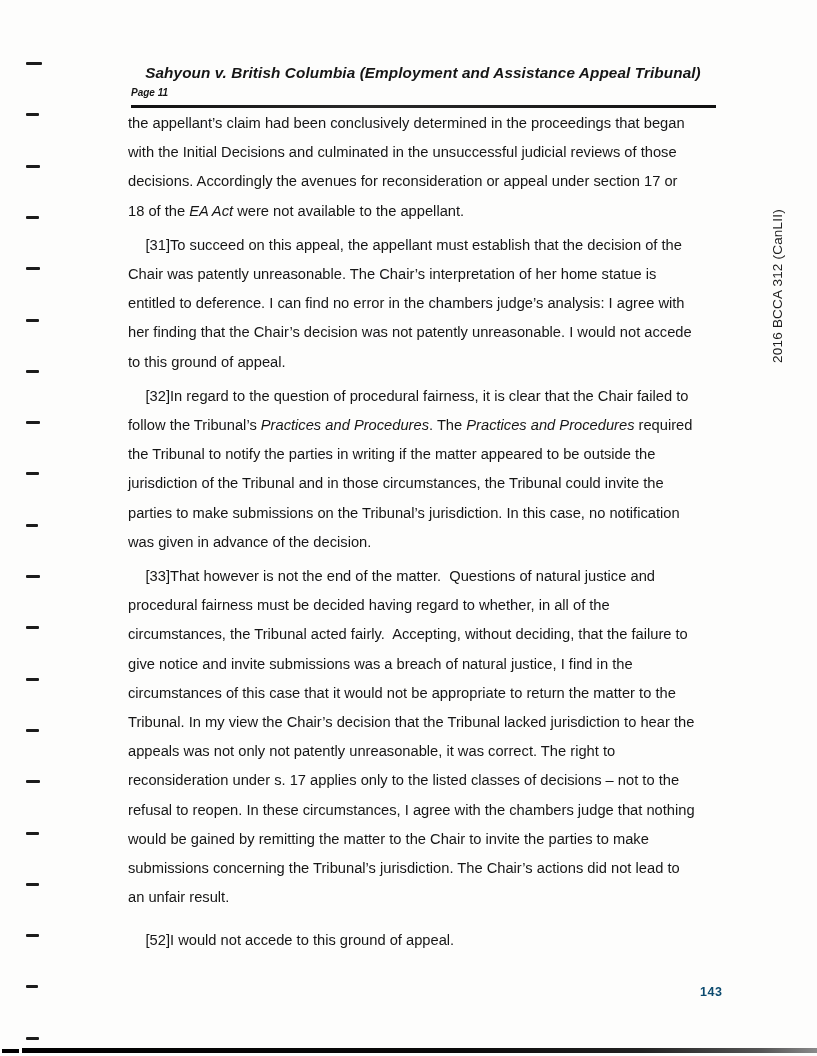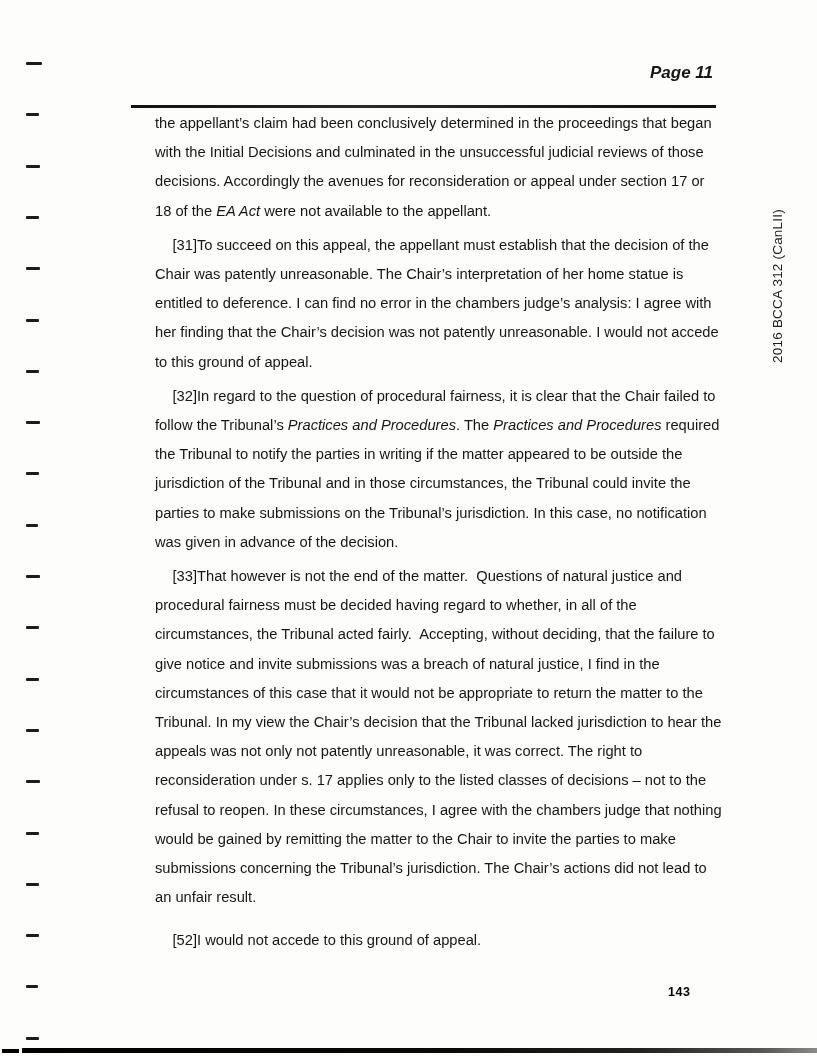--- a/index.html
+++ b/index.html
@@ -38,40 +38,40 @@
   .case-title {
     text-align: center;
     font-size: 15.3px;
     font-weight: bold;
     font-style: italic;
     letter-spacing: 0.1px;
     line-height: 20px;
     white-space: nowrap;
   }
   .page-label {
-    text-align: right;
-    font-size: 17px;
+    text-align: left;
+    font-size: 10px;
     font-weight: bold;
     font-style: italic;
     line-height: 19px;
     padding-right: 2px;
   }
   .header-rule {
     position: absolute;
     left: 131px;
     top: 105px;
     width: 585px;
     height: 3px;
     background: linear-gradient(to right, #111 0%, #2a2a2a 40%, #111 100%);
   }
 
   
   .judgment-body {
     position: absolute;
-    left: 155px;
+    left: 128px;
     top: 109px;
     width: 568px;
     font-size: 14.7px;
     line-height: 29.2px;
   }
   .para {
     margin: 0 0 5px 0;
   }
   .para:last-child {
     margin-top: 14px;
@@ -93,26 +93,26 @@
     transform: translate(-50%, -50%) rotate(-90deg);
     white-space: nowrap;
     font-size: 13.5px;
     color: #1d1d1d;
     letter-spacing: 0.2px;
   }
 
   
   .page-stamp {
     position: absolute;
-    left: 668px;
+    left: 700px;
     top: 985px;
     font-size: 12.5px;
     font-weight: bold;
     letter-spacing: 0.6px;
-    color: #000000;
+    color: #0c4a6e;
   }
 
   
   .scan-edge-bar {
     position: absolute;
     left: 22px;
     top: 1048px;
     width: 795px;
     height: 4.5px;
     background: linear-gradient(to right, #000 0%, #0a0a0a 55%, #222 78%, #555 93%, #8a8a8a 100%);
@@ -148,20 +148,21 @@
       <div class="margin-mark" style="top: 729px; width: 13px;"></div>
       <div class="margin-mark" style="top: 780px; width: 14px;"></div>
       <div class="margin-mark" style="top: 832px; width: 13px;"></div>
       <div class="margin-mark" style="top: 883px; width: 13px;"></div>
       <div class="margin-mark" style="top: 934px; width: 13px;"></div>
       <div class="margin-mark" style="top: 985px; width: 12px;"></div>
       <div class="margin-mark" style="top: 1037px; width: 13px;"></div>
     </div>
 
   <div class="header-block">
+    <div class="case-title">Sahyoun v. British Columbia (Employment and Assistance Appeal Tribunal)</div>
     <div class="page-label">Page 11</div>
   </div>
   <div class="header-rule"></div>
 
   <div class="judgment-body" id="judgment-body">
       <p class="para"><span class="seg">the appellant’s claim had been conclusively determined in the proceedings that began with the Initial Decisions and culminated in the unsuccessful judicial reviews of those decisions. Accordingly the avenues for reconsideration or appeal under section 17 or 18 of the </span><span class="seg-italic">EA Act</span><span class="seg"> were not available to the appellant.</span></p>
       <p class="para"><span class="pnum">[31]</span><span class="seg">To succeed on this appeal, the appellant must establish that the decision of the Chair was patently unreasonable. The Chair’s interpretation of her home statue is entitled to deference. I can find no error in the chambers judge’s analysis: I agree with her finding that the Chair’s decision was not patently unreasonable. I would not accede to this ground of appeal.</span></p>
       <p class="para"><span class="pnum">[32]</span><span class="seg">In regard to the question of procedural fairness, it is clear that the Chair failed to follow the Tribunal’s </span><span class="seg-italic">Practices and Procedures</span><span class="seg">. The </span><span class="seg-italic">Practices and Procedures</span><span class="seg"> required the Tribunal to notify the parties in writing if the matter appeared to be outside the jurisdiction of the Tribunal and in those circumstances, the Tribunal could invite the parties to make submissions on the Tribunal’s jurisdiction. In this case, no notification was given in advance of the decision.</span></p>
       <p class="para"><span class="pnum">[33]</span><span class="seg">That however is not the end of the matter.&nbsp; Questions of natural justice and procedural fairness must be decided having regard to whether, in all of the circumstances, the Tribunal acted fairly.&nbsp; Accepting, without deciding, that the failure to give notice and invite submissions was a breach of natural justice, I find in the circumstances of this case that it would not be appropriate to return the matter to the Tribunal. In my view the Chair’s decision that the Tribunal lacked jurisdiction to hear the appeals was not only not patently unreasonable, it was correct. The right to reconsideration under s. 17 applies only to the listed classes of decisions – not to the refusal to reopen. In these circumstances, I agree with the chambers judge that nothing would be gained by remitting the matter to the Chair to invite the parties to make submissions concerning the Tribunal’s jurisdiction. The Chair’s actions did not lead to an unfair result.</span></p>
       <p class="para"><span class="pnum">[52]</span><span class="seg">I would not accede to this ground of appeal.</span></p>

